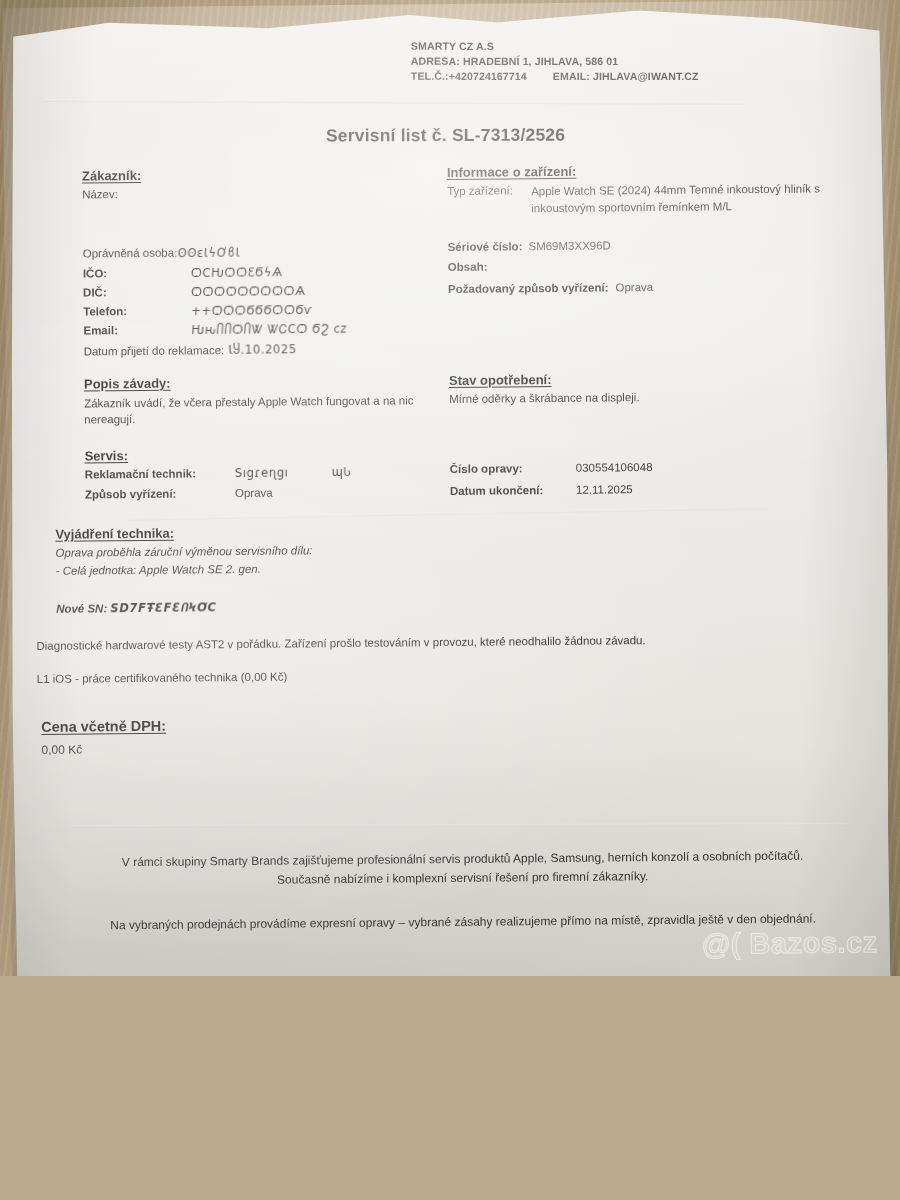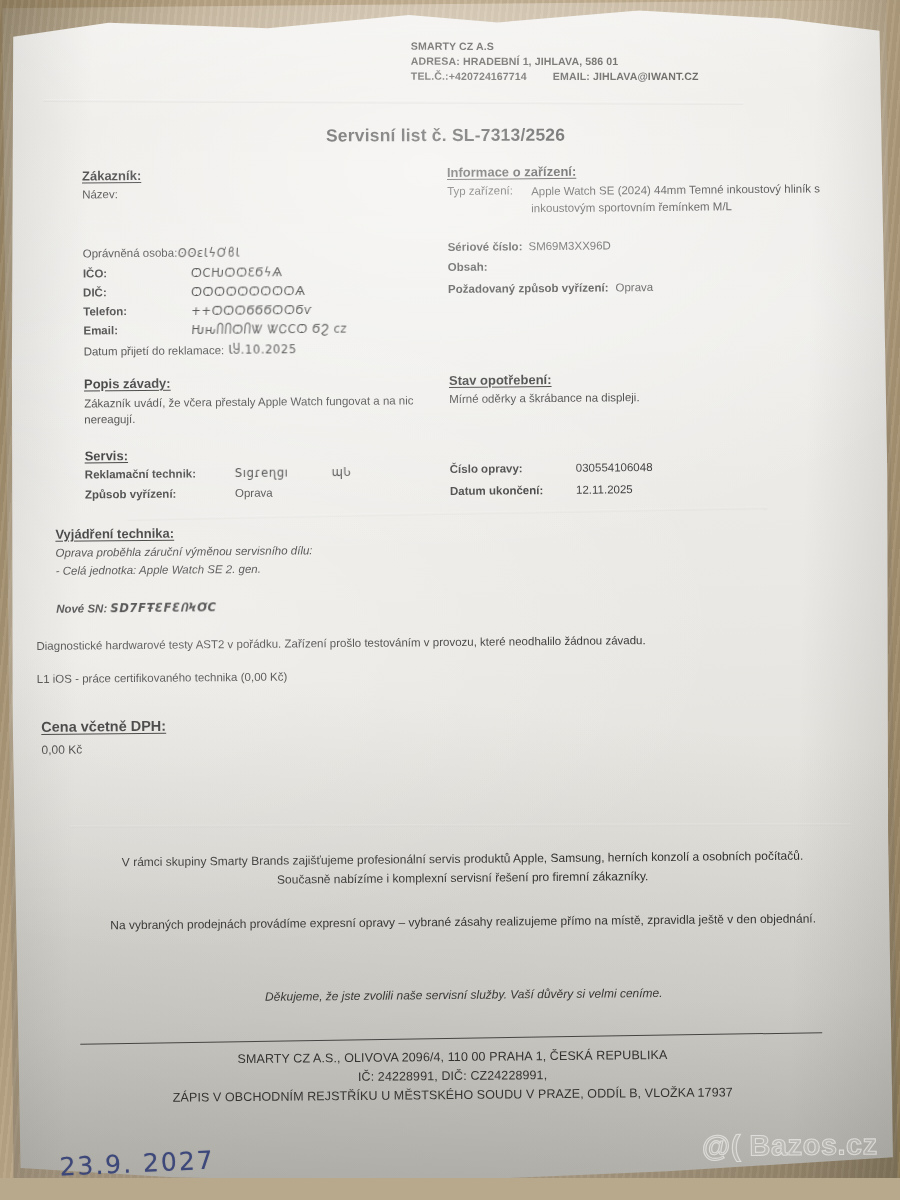--- a/index.html
+++ b/index.html
@@ -11,21 +11,21 @@
     height: 1200px;
     overflow: hidden;
     font-family: "Liberation Sans", sans-serif;
     background: #b9a98c;
   }
 
   
   #scene {
     position: relative;
     width: 900px;
-    height: 1178px;
+    height: 976px;
     overflow: hidden;
     background:
       linear-gradient(90deg,
         #9c8character 0%, #9c8a6a 0%, #b6a283 14%, #c3b094 30%,
         #bfab8d 62%, #ab9777 85%, #97835f 100%);
     text-decoration: underline;
   }
   #desk {
     position: absolute;
     inset: 0;

